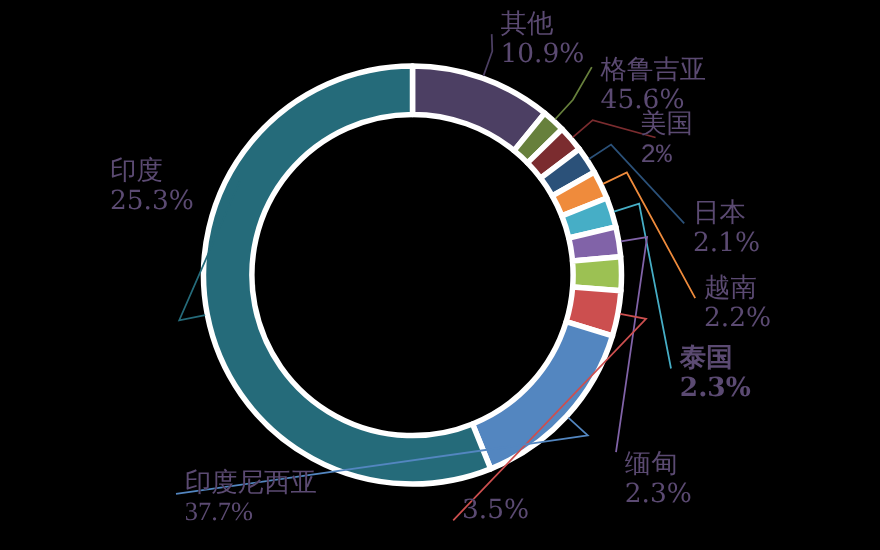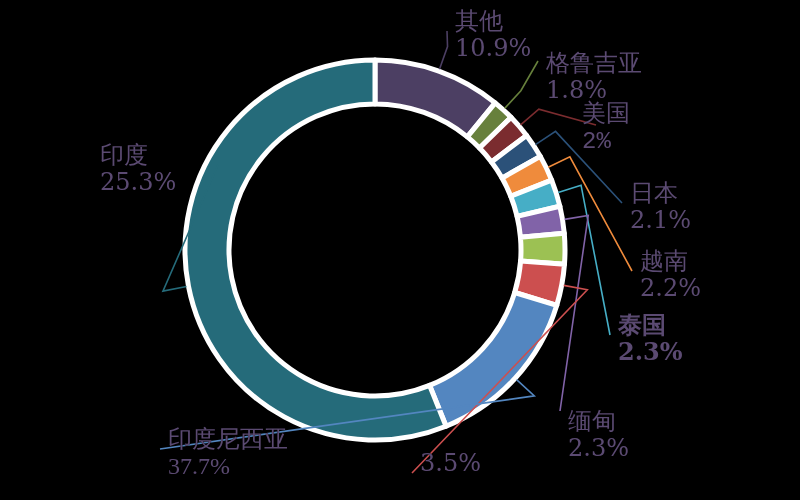--- a/index.html
+++ b/index.html
@@ -45,21 +45,21 @@
         <polyline points="186.51480411909142,286.5695355963884 162.95415463397782,291.14072754593695 218,165" fill="none" stroke="#256b7a" stroke-width="1.6"></polyline>
       </g>
   </svg>
   <div id="labels">
       <div class="lbl" style="left: 455px; top: 8px; width: 110px;">
         <span class="nm">其他</span>
         <span class="pc">10.9%</span>
       </div>
       <div class="lbl" style="left: 546px; top: 38px; width: 140px; margin-top: 12px;">
         <span class="nm">格鲁吉亚</span>
-        <span class="pc">1.8%</span>
+        <span class="pc">45.6%</span>
       </div>
       <div class="lbl" style="left: 582px; top: 102px; width: 110px; font-family: Liberation Mono, monospace;">
         <span class="nm">美国</span>
         <span class="pc">2%</span>
       </div>
       <div class="lbl" style="left: 630px; top: 180px; width: 110px;">
         <span class="nm">日本</span>
         <span class="pc">2.1%</span>
       </div>
       <div class="lbl" style="left: 640px; top: 248px; width: 110px;">

